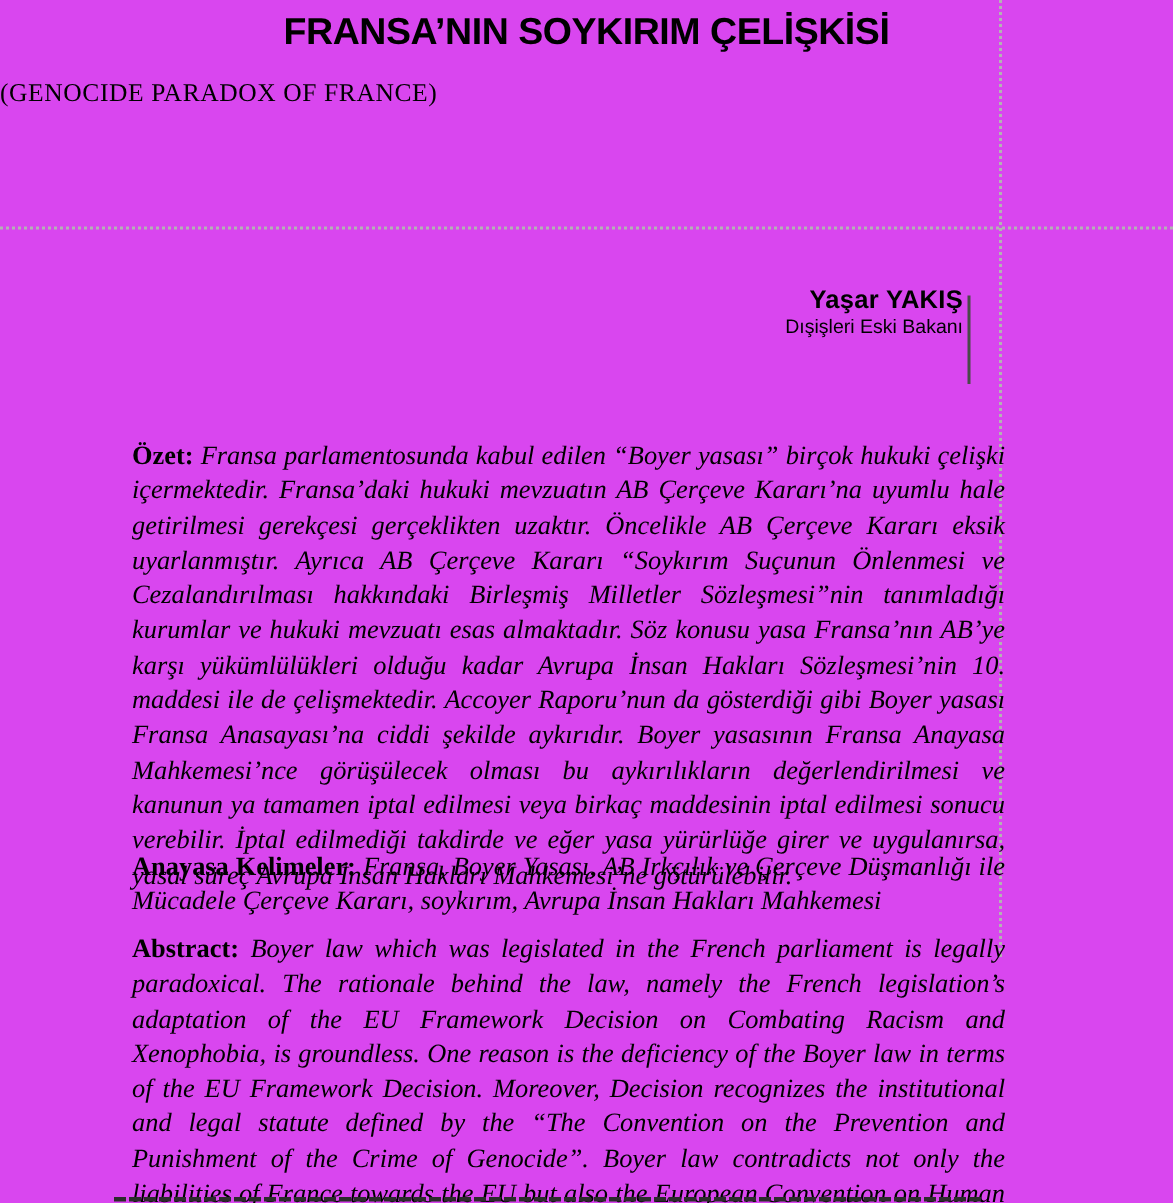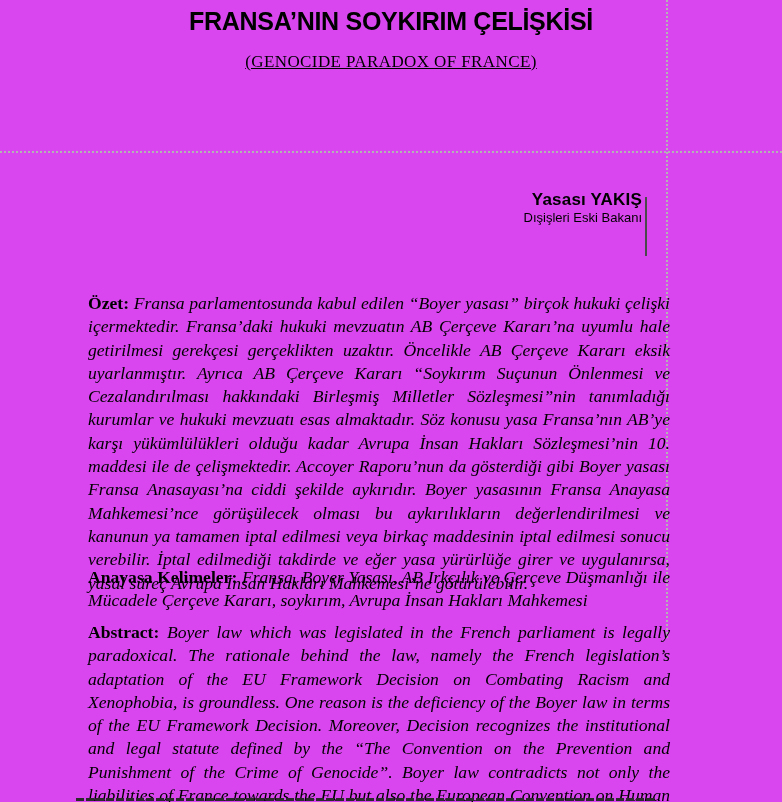--- a/index.html
+++ b/index.html
@@ -26,26 +26,24 @@
     font-weight: bold;
     font-size: 25px;
     letter-spacing: -0.3px;
     white-space: nowrap;
   }
   .subtitle {
     position: absolute;
     top: 52px;
     left: 0;
     width: 100%;
-    text-align: center;
     font-family: "Liberation Serif", serif;
     font-size: 17px;
     letter-spacing: 0.4px;
     white-space: nowrap;
-    text-decoration: underline;
   }
   .hline {
     position: absolute;
     top: 151px;
     left: 0;
     width: 782px;
     height: 2px;
     background-image: repeating-linear-gradient(to right, #b3b3b3 0 2px, transparent 2px 4px);
   }
   .vline {
@@ -117,21 +115,21 @@
 
   <div class="title">FRANSA’NIN SOYKIRIM ÇELİŞKİSİ</div>
 
   <div class="subtitle">(GENOCIDE PARADOX OF FRANCE)</div>
 
   <div class="hline"></div>
 
   <div class="vline"></div>
 
   <div class="author">
-    <div class="name">Yasası YAKIŞ</div>
+    <div class="name">Yaşar YAKIŞ</div>
     <div class="role">Dışişleri Eski Bakanı</div>
   </div>
 
   <div class="author-bar"></div>
 
   <p class="para" id="ozet"><span class="label">Özet:</span> <span>Fransa parlamentosunda kabul edilen “Boyer yasası” birçok hukuki çelişki içermektedir. Fransa’daki hukuki mevzuatın AB Çerçeve Kararı’na uyumlu hale getirilmesi gerekçesi gerçeklikten uzaktır. Öncelikle AB Çerçeve Kararı eksik uyarlanmıştır. Ayrıca AB Çerçeve Kararı “Soykırım Suçunun Önlenmesi ve Cezalandırılması hakkındaki Birleşmiş Milletler Sözleşmesi”nin tanımladığı kurumlar ve hukuki mevzuatı esas almaktadır. Söz konusu yasa Fransa’nın AB’ye karşı yükümlülükleri olduğu kadar Avrupa İnsan Hakları Sözleşmesi’nin 10. maddesi ile de çelişmektedir. Accoyer Raporu’nun da gösterdiği gibi Boyer yasası Fransa Anasayası’na ciddi şekilde aykırıdır. Boyer yasasının Fransa Anayasa Mahkemesi’nce görüşülecek olması bu aykırılıkların değerlendirilmesi ve kanunun ya tamamen iptal edilmesi veya birkaç maddesinin iptal edilmesi sonucu verebilir. İptal edilmediği takdirde ve eğer yasa yürürlüğe girer ve uygulanırsa, yasal süreç Avrupa İnsan Hakları Mahkemesi’ne götürülebilir.</span></p>
 
   <p class="para" id="keywords"><span class="label">Anayasa Kelimeler:</span> <span>Fransa, Boyer Yasası, AB Irkçılık ve Çerçeve Düşmanlığı ile Mücadele Çerçeve Kararı, soykırım, Avrupa İnsan Hakları Mahkemesi</span></p>
 
   <p class="para" id="abstract"><span class="label">Abstract:</span> <span>Boyer law which was legislated in the French parliament is legally paradoxical. The rationale behind the law, namely the French legislation’s adaptation of the EU Framework Decision on Combating Racism and Xenophobia, is groundless. One reason is the deficiency of the Boyer law in terms of the EU Framework Decision. Moreover, Decision recognizes the institutional and legal statute defined by the “The Convention on the Prevention and Punishment of the Crime of Genocide”. Boyer law contradicts not only the liabilities of France towards the EU but also the European Convention on Human Rights, i.e. Article 10 on the freedom of expression. As Accoyer reports clearly</span></p>

